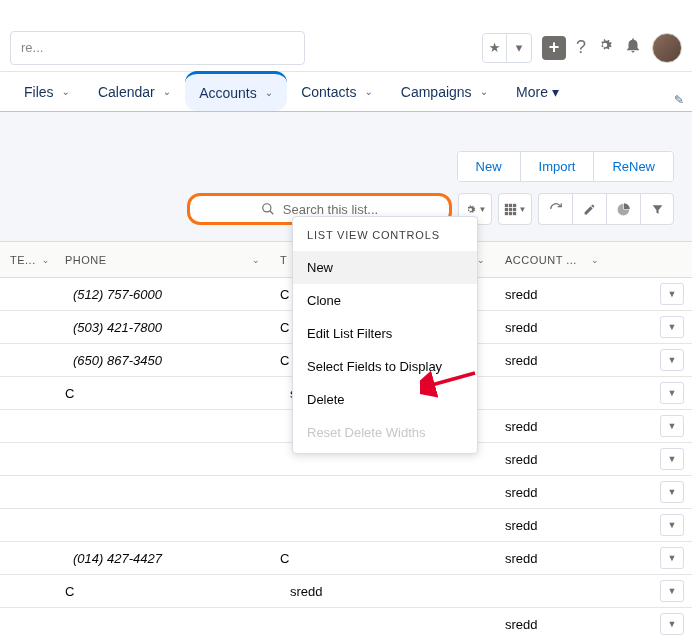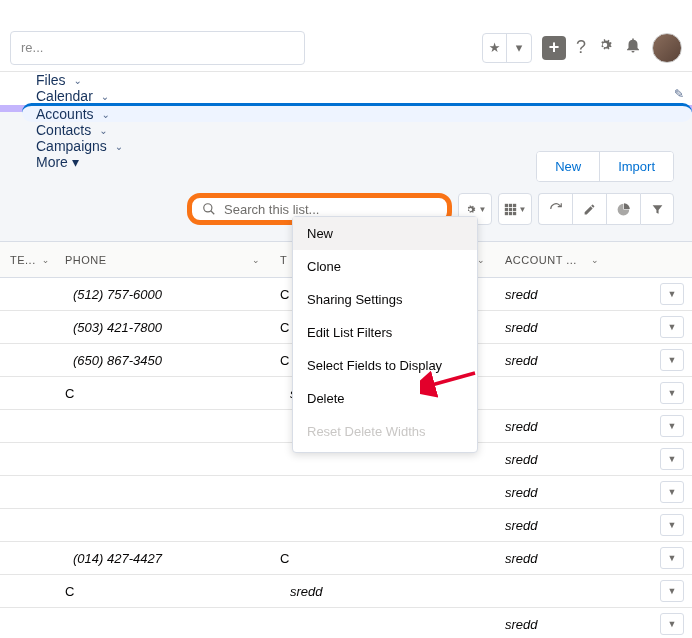--- a/index.html
+++ b/index.html
@@ -9,36 +9,36 @@
 .search-global { flex: 0 0 295px; height: 34px; border: 1px solid #d8dde6; border-radius: 4px; padding: 0 10px; font-size: 13px; color: #888; display: flex; align-items: center; }
 .top-right { margin-left: auto; display: flex; align-items: center; gap: 10px; }
 .star-combo { display: flex; border: 1px solid #d8dde6; border-radius: 4px; height: 30px; }
 .star-combo span { width: 24px; display: flex; align-items: center; justify-content: center; color: #706e6b; }
 .star-combo span:first-child { border-right: 1px solid #d8dde6; }
 .icon-sq { width: 24px; height: 24px; border-radius: 4px; display: flex; align-items: center; justify-content: center; }
 .plus-sq { background: #706e6b; color: #fff; font-size: 18px; font-weight: bold; }
 .top-icon { color: #706e6b; font-size: 18px; cursor: pointer; }
 .avatar { width: 30px; height: 30px; border-radius: 50%; background: linear-gradient(135deg,#8a6d5c,#5a4338); border: 1px solid #ccc; }
 
-.nav-bar { height: 40px; display: flex; align-items: stretch; border-bottom: 7px solid #c4b5fd; padding-left: 22px; position: relative; flex-direction: column; }
+.nav-bar { height: 40px; display: flex; align-items: stretch; border-bottom: 1px solid #c4b5fd; padding-left: 10px; position: relative; }
 .nav-item { display: flex; align-items: center; padding: 0 14px; color: #16325c; font-size: 14px; cursor: pointer; gap: 8px; }
 .nav-item.active { background: #eef4ff; border-top: 3px solid #0070d2; margin-top: -1px; color: #16325c; border-radius: 12px; }
 .nav-chev { font-size: 10px; color: #54698d; }
 .nav-more { display: flex; align-items: center; padding: 0 14px; font-size: 14px; color: #16325c; gap: 4px; text-align: center; }
 .edit-pen { position: absolute; right: 8px; bottom: 4px; color: #54698d; font-size: 12px; }
 
 .content-bg { background: #f4f6f9; height: calc(638px - 48px - 43px); padding-top: 35px; }
 
 .action-row { height: 38px; display: flex; justify-content: flex-end; align-items: center; padding-right: 18px; gap: 0; }
 .action-btn-group { display: flex; border: 1px solid #d8dde6; border-radius: 4px; background: #fff; overflow: hidden; }
 .action-btn { padding: 7px 18px; font-size: 13px; color: #0070d2; border: none; background: #fff; cursor: pointer; }
 .action-btn + .action-btn { border-left: 1px solid #d8dde6; }
 
 .toolbar-row { height: 40px; display: flex; justify-content: flex-end; align-items: center; padding-right: 18px; gap: 6px; margin-top: 4px; }
-.list-search { width: 265px; height: 32px; border: 5px solid #f97316; border-radius: 13px; background: #fff; display: flex; align-items: center; padding: 0 10px; gap: 8px; color: #706e6b; }
+.list-search { width: 265px; height: 32px; border: 3px solid #f97316; border-radius: 13px; background: #fff; display: flex; align-items: center; padding: 0 10px; gap: 8px; color: #706e6b; justify-content: center; }
 .list-search svg { flex: 0 0 14px; }
 .tb-btn { height: 32px; min-width: 34px; border: 1px solid #d8dde6; border-radius: 4px; background: #fff; display: flex; align-items: center; justify-content: center; color: #706e6b; cursor: pointer; gap: 2px; font-size: 13px; }
 .tb-group .tb-btn { border-radius: 0; border-right: none; }
 .tb-group { display: flex; }
 .tb-group .tb-btn:first-child { border-radius: 4px 0 0 4px; }
 .tb-group .tb-btn:last-child { border-radius: 0 4px 4px 0; border-right: 1px solid #d8dde6; }
 
 .table-area { margin-top: 12px; background: #fff; border-top: 1px solid #d8dde6; }
 .thead { height: 36px; display: flex; align-items: center; background: #fafaf9; border-bottom: 1px solid #d8dde6; font-size: 11px; letter-spacing: 0.5px; color: #514f4d; }
 .th { display: flex; align-items: center; gap: 6px; padding: 0 10px; text-transform: uppercase; }
@@ -46,21 +46,21 @@
 .th-1 { width: 55px; }
 .th-2 { width: 215px; }
 .th-3 { width: 225px; }
 .th-4 { flex: 1; }
 .th-5 { width: 40px; }
 
 .trow { height: 33px; display: flex; align-items: center; border-bottom: 1px solid #e5e5e5; font-size: 13px; color: #080707; }
 .td-1 { width: 55px; }
 .td-2 { width: 215px; padding-left: 18px; font-style: italic; }
 .td-3 { width: 225px; padding-left: 10px; }
-.td-4 { flex: 1; padding-left: 10px; font-style: italic; }
+.td-4 { flex: 1; padding-left: 10px; }
 .td-5 { width: 40px; display: flex; justify-content: center; }
 .row-menu { width: 24px; height: 22px; border: 1px solid #d8dde6; border-radius: 3px; background: #fff; display: flex; align-items: center; justify-content: center; color: #706e6b; font-size: 9px; cursor: pointer; }
 
 .popover { position: absolute; left: 292px; top: 216px; width: 186px; background: #fff; border: 1px solid #d8dde6; border-radius: 4px; box-shadow: 0 2px 8px rgba(0,0,0,0.15); z-index: 100; padding-bottom: 4px; }
 .popover-head { font-size: 11px; letter-spacing: 0.8px; color: #3e3e3c; padding: 12px 14px 10px; text-transform: uppercase; }
 .popover-item { padding: 9px 14px; font-size: 13px; color: #080707; cursor: pointer; }
 .popover-item.hovered { background: #f3f2f2; }
 .popover-item.disabled { color: #c9c7c5; cursor: default; }
 
 .arrow { position: absolute; left: 420px; top: 368px; z-index: 101; pointer-events: none; }
@@ -120,20 +120,21 @@
   </div>
   <span class="edit-pen">✎</span>
 </div>
 
 <div class="content-bg">
 
   <div class="action-row">
     <div class="action-btn-group">
       <button class="action-btn">New</button>
       <button class="action-btn">Import</button>
+      <button class="action-btn">ReNew</button>
     </div>
   </div>
 
   <div class="toolbar-row">
     <div class="list-search">
       <svg width="14" height="14" viewBox="0 0 24 24" fill="none" stroke="currentColor" stroke-width="2">
           <circle cx="10" cy="10" r="7"></circle>
           <line x1="21" y1="21" x2="15" y2="15"></line>
         </svg>
       <span>Search this list...</span>
@@ -310,24 +311,24 @@
           <div class="td-5">
             <div class="row-menu">▼</div>
           </div>
         </div>
       </div>
   </div>
 
 </div>
 
 <div class="popover">
+  <div class="popover-head">LIST VIEW CONTROLS</div>
   <div id="popover-items">
       <div class="popover-item hovered">New</div>
       <div class="popover-item">Clone</div>
-      <div class="popover-item">Sharing Settings</div>
       <div class="popover-item">Edit List Filters</div>
       <div class="popover-item">Select Fields to Display</div>
       <div class="popover-item">Delete</div>
       <div class="popover-item disabled">Reset Delete Widths</div>
     </div>
 </div>
 
 <svg class="arrow" width="60" height="30">
   <defs>
       <marker id="ah" markerWidth="8" markerHeight="8" refX="2" refY="4" orient="auto">

